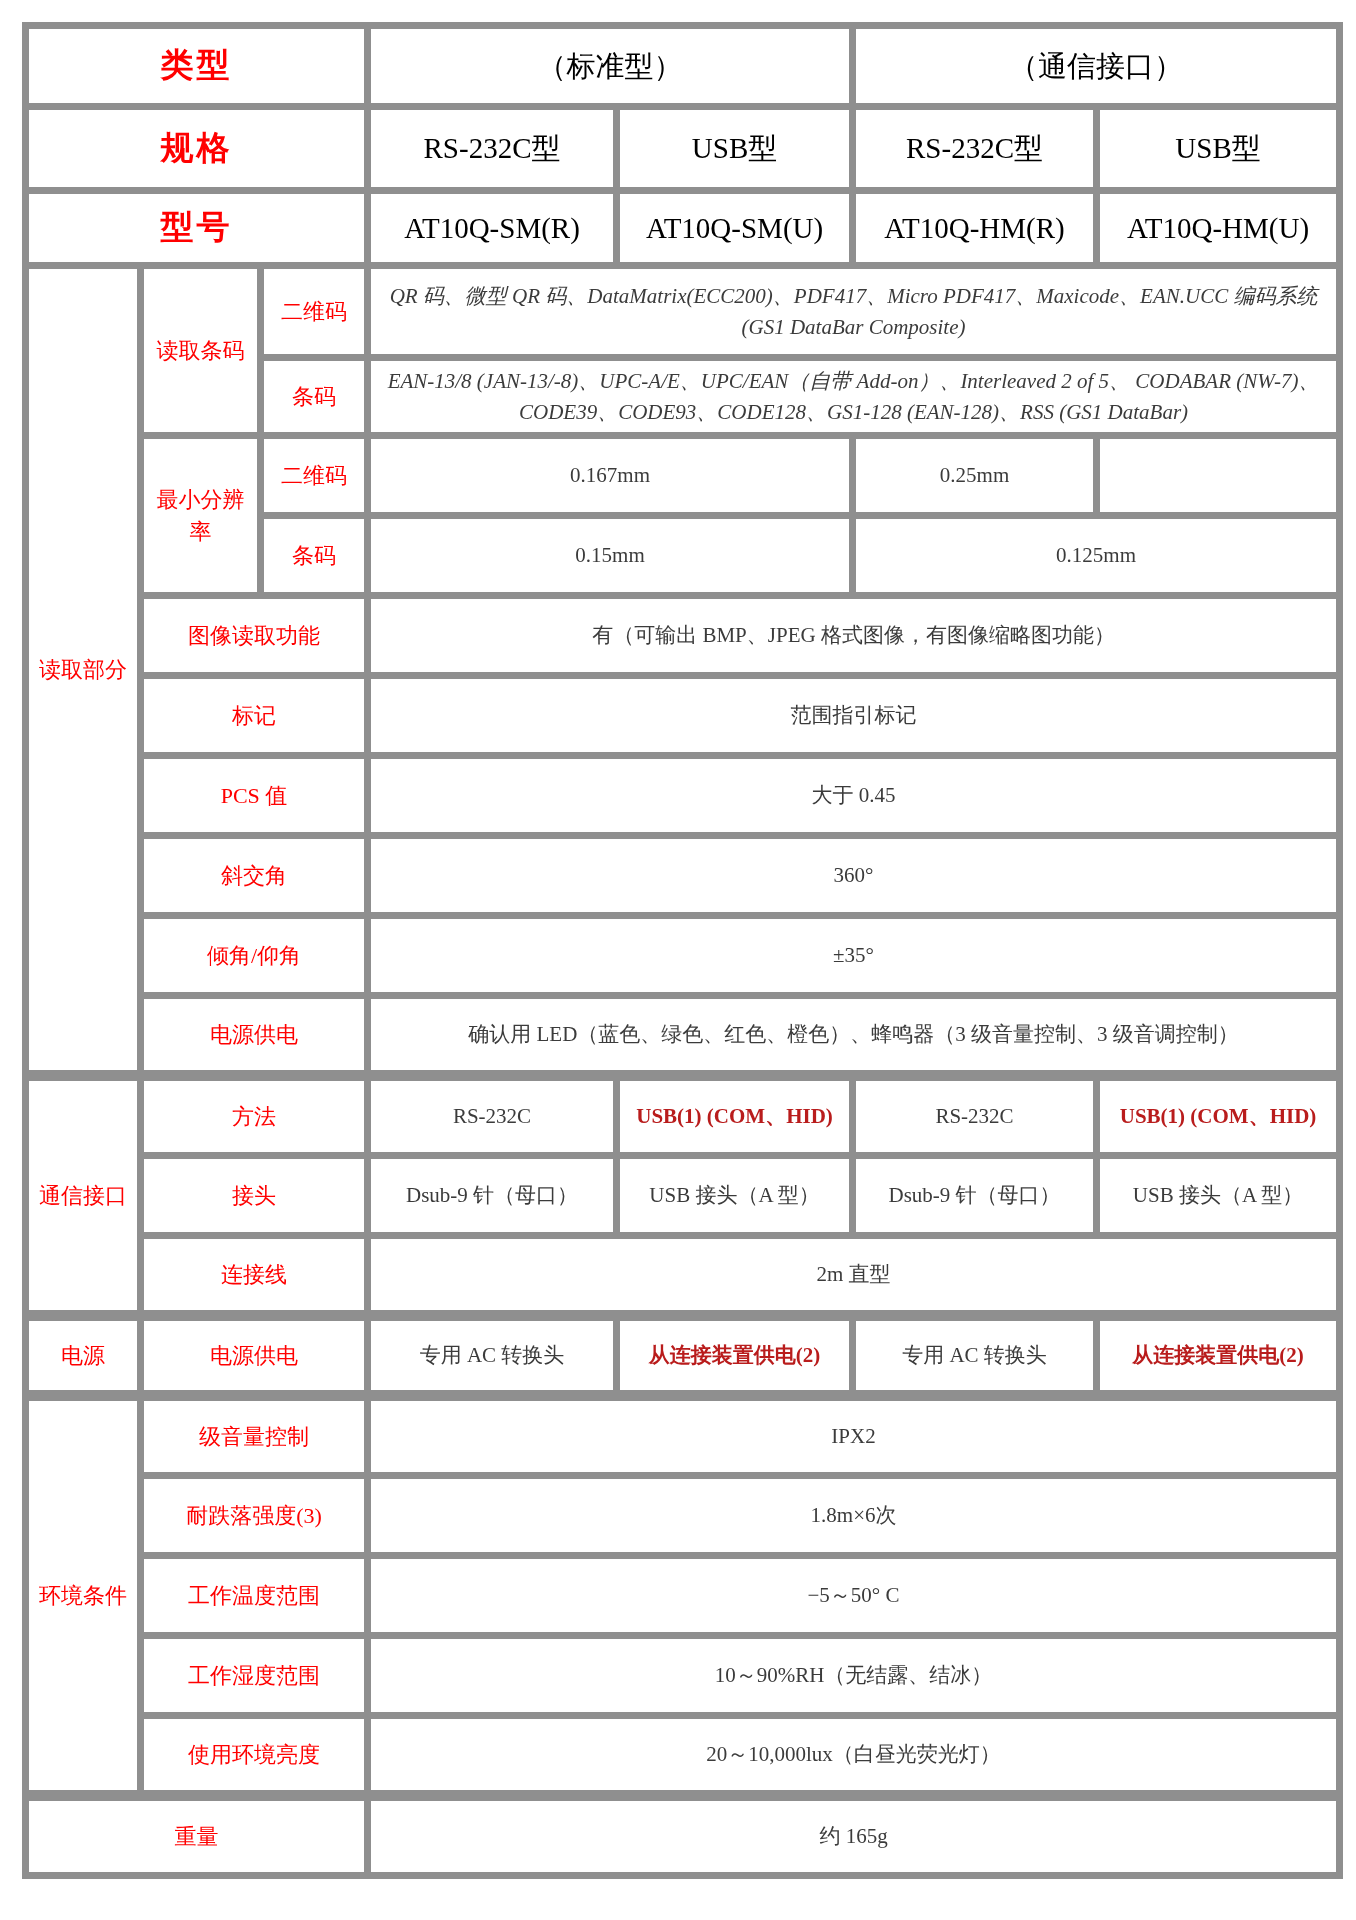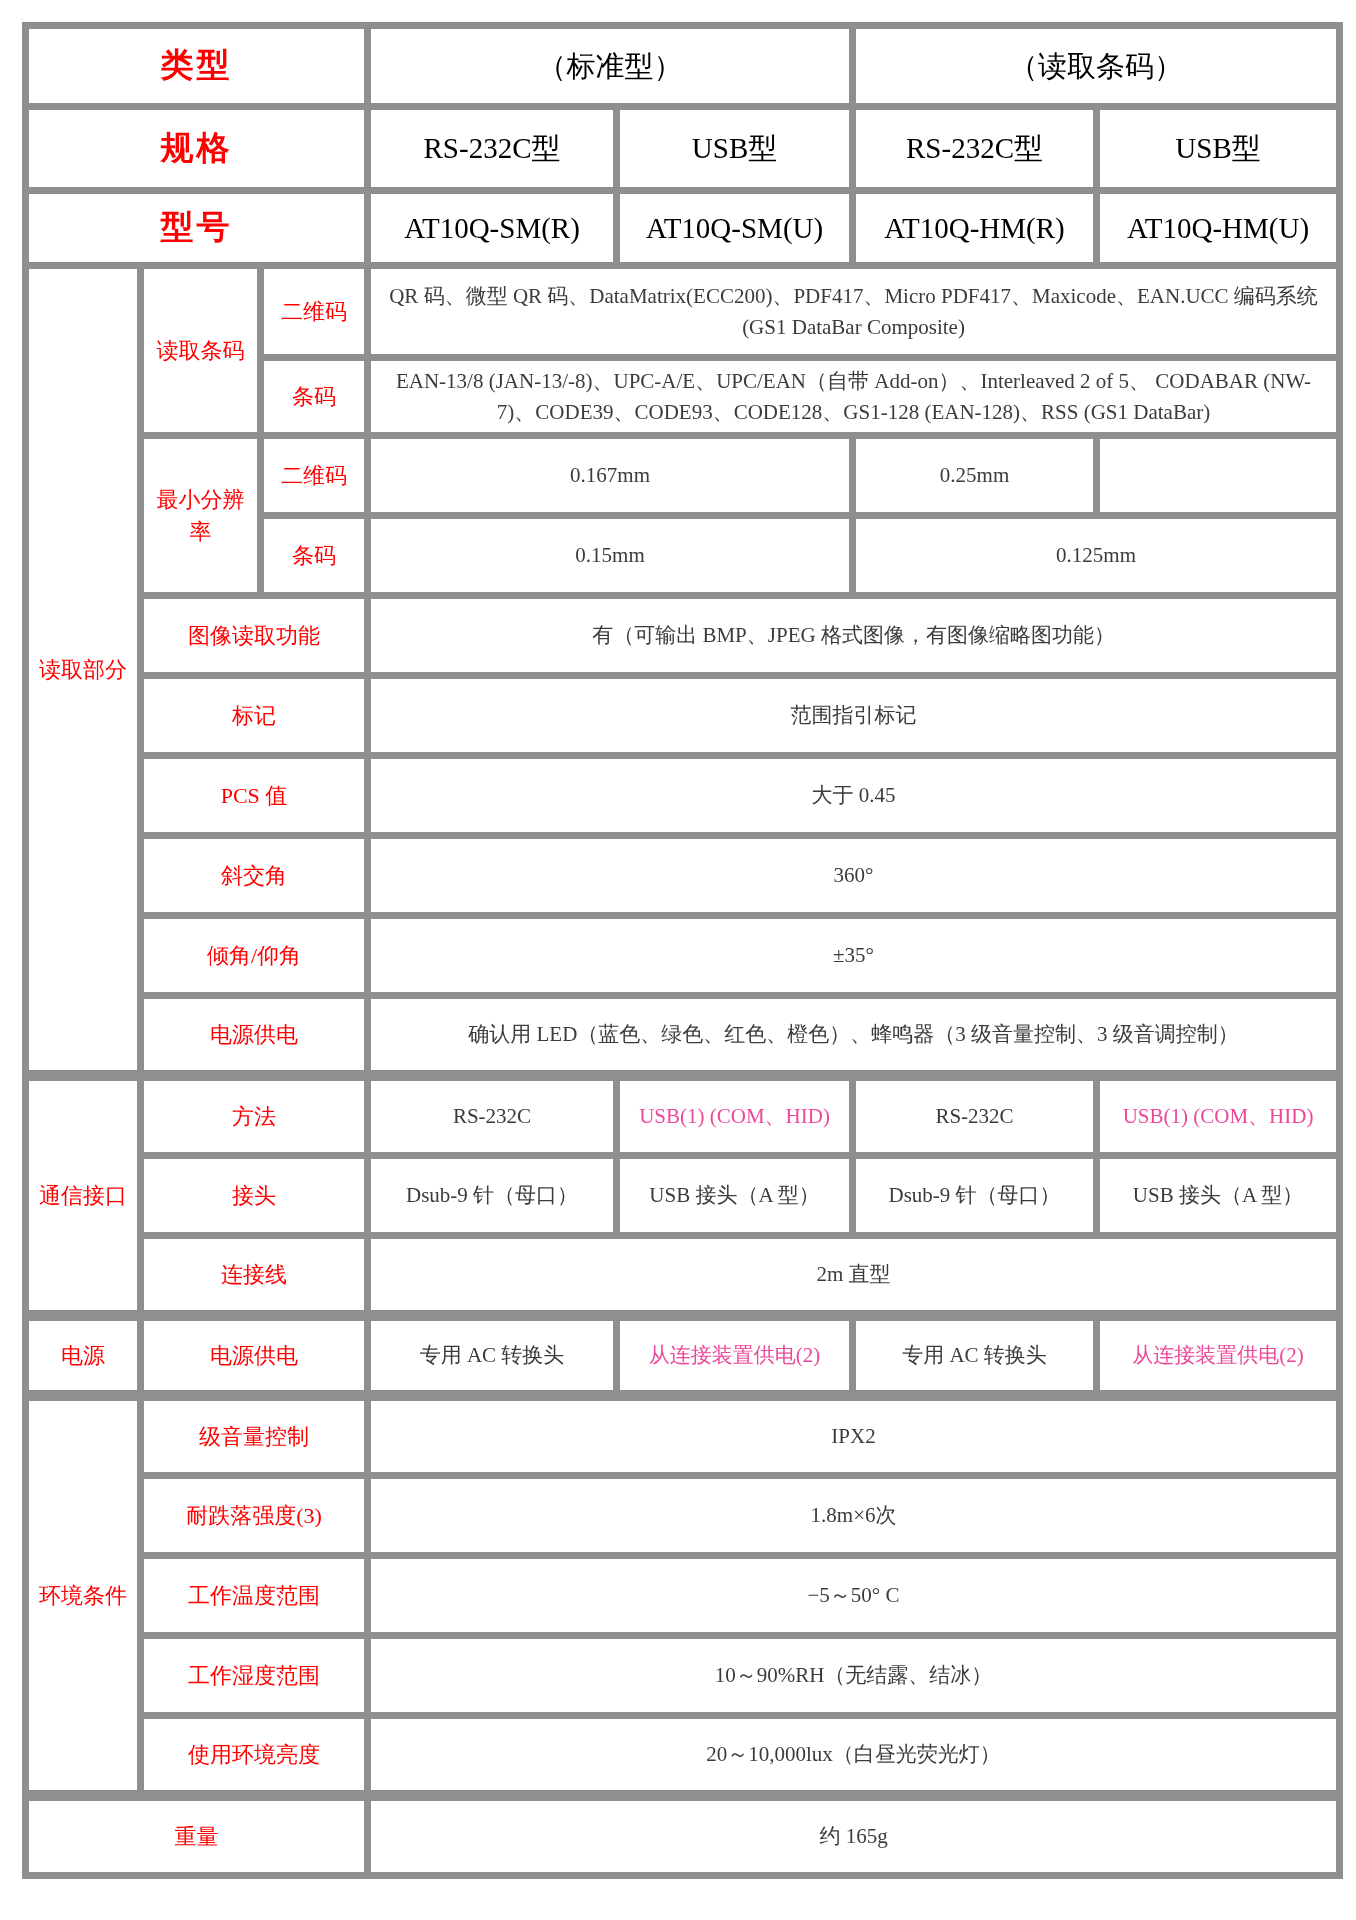--- a/index.html
+++ b/index.html
@@ -40,42 +40,42 @@
   td.hlbl {
     color: #ff0000;
     font-size: 33px;
     font-weight: bold;
     letter-spacing: 3px;
   }
   td.hval {
     color: #000000;
     font-size: 29px;
   }
-  td.blue { color: #ec4899; }
-  td.wraptext { padding: 2px 6px; }
+  td.blue { color: #b91c1c; font-weight: bold; }
+  td.wraptext { padding: 2px 6px; font-style: italic; }
 </style>
 </head>
 <body>
 
 <table class="spec">
   <colgroup>
     <col style="width:115px">
       <col style="width:120px">
       <col style="width:107px">
     <col style="width:249px">
       <col style="width:236px">
       <col style="width:244px">
       <col style="width:243px">
   </colgroup>
   <tbody>
 
     <tr class="h-type">
       <td colspan="3" class="hlbl">类型</td>
       <td colspan="2" class="hval">（标准型）</td>
-      <td colspan="2" class="hval">（读取条码）</td>
+      <td colspan="2" class="hval">（通信接口）</td>
     </tr>
     <tr class="h-spec">
       <td colspan="3" class="hlbl">规格</td>
       <td class="hval">RS-232C型</td>
       <td class="hval">USB型</td>
       <td class="hval">RS-232C型</td>
       <td class="hval">USB型</td>
     </tr>
     <tr class="h-model">
       <td colspan="3" class="hlbl">型号</td>

